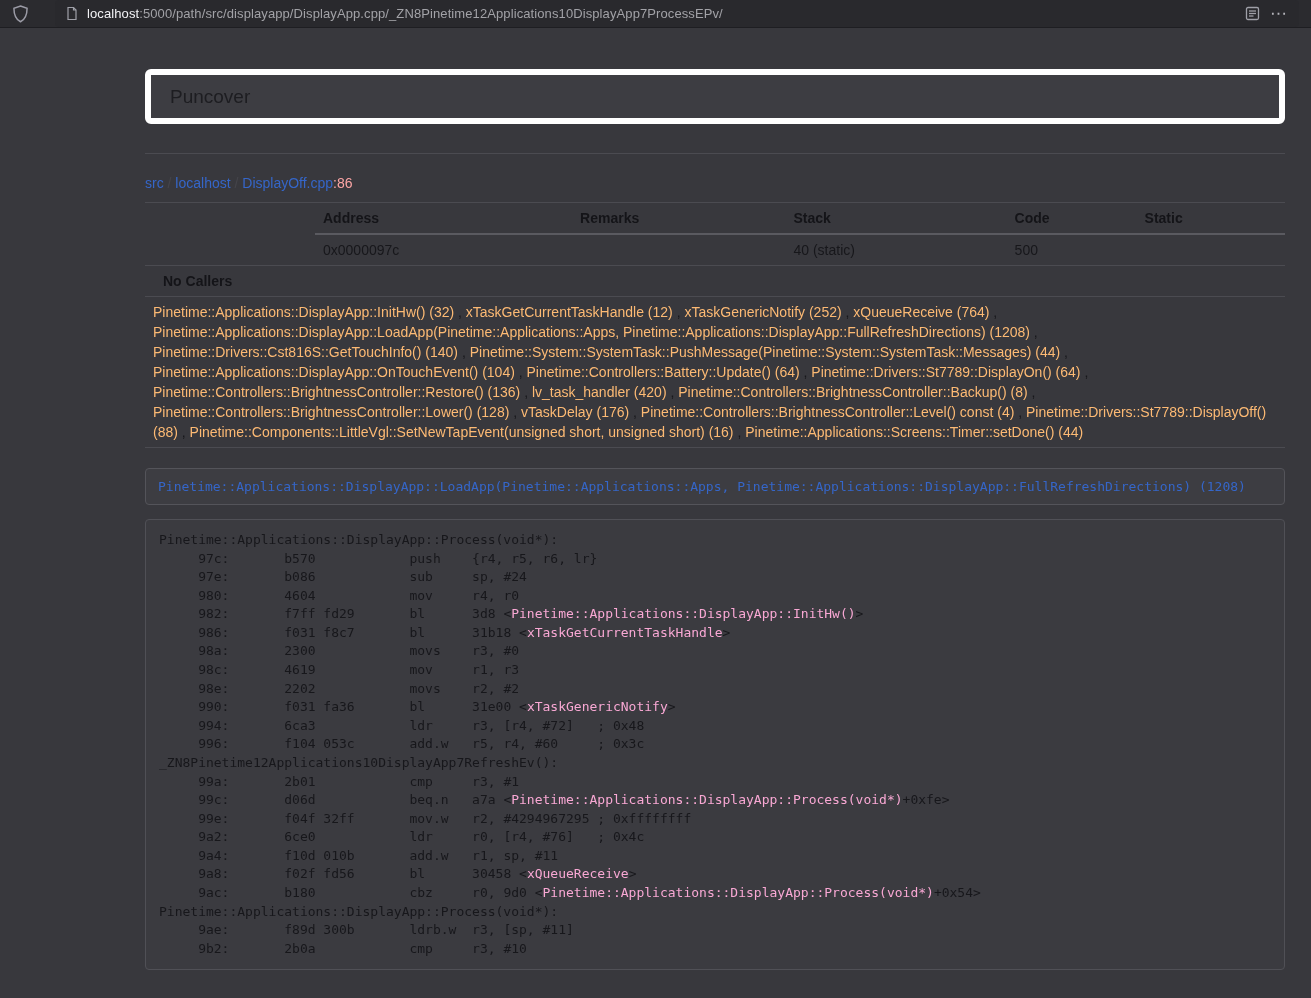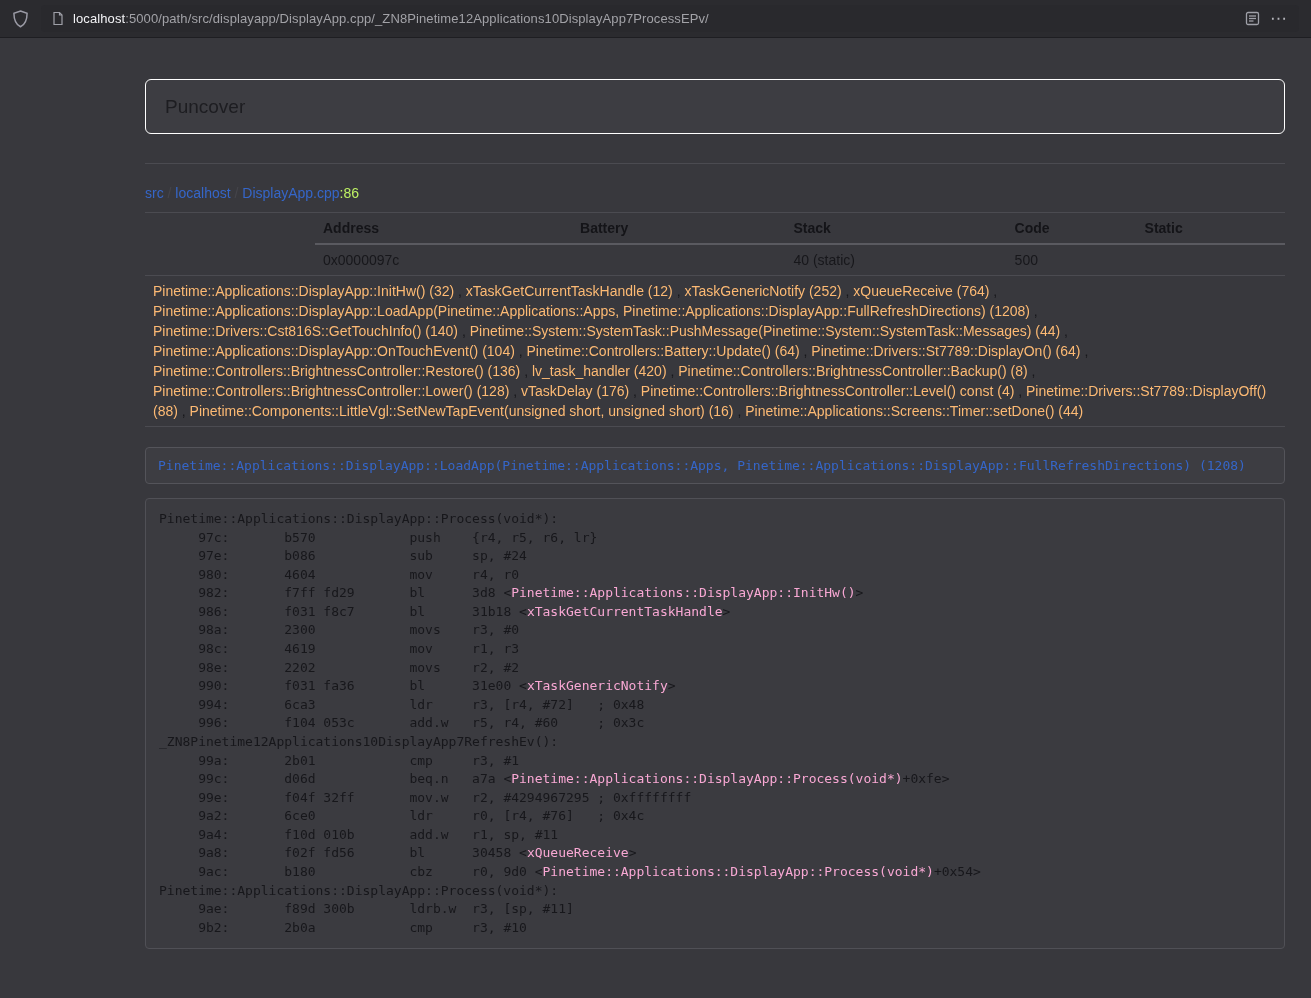--- a/index.html
+++ b/index.html
@@ -5,49 +5,49 @@
   * { box-sizing: border-box; margin: 0; padding: 0; }
   html, body {
     width: 1311px; height: 998px; overflow: hidden;
     background: #38383d;
     font-family: "Liberation Sans", sans-serif;
   }
   a { text-decoration: none; cursor: pointer; }
 
   
   .chrome {
-    height: 38px; background: #2b2b2f; border-bottom: 1px solid #1e1e22;
-    display: flex; align-items: center; padding: 0 12px; gap: 12px;
+    height: 28px; background: #2b2b2f; border-bottom: 1px solid #1e1e22;
+    display: flex; align-items: center; padding: 0 12px; gap: 26px;
   }
   .icon-btn { background: none; border: none; display: flex; align-items: center; cursor: pointer; }
   .urlbar {
     flex: 1; height: 27px; background: #29292d; border-radius: 4px;
     display: flex; align-items: center; gap: 8px; padding: 0 10px;
   }
   .urltext {
     flex: 1; font-size: 13px; white-space: nowrap; overflow: hidden;
     color: #a2a2a7; letter-spacing: 0.1px;
   }
   .urltext .host { color: #f3f3f6; }
   .dots { font-size: 17px; color: #b4b4ba; line-height: 1; padding: 0 2px; cursor: pointer; }
 
   
   .container { width: 1140px; margin-left: 145px; padding-top: 41px; }
 
   .jumbotron {
-    height: 55px; background: #3d3d42; border: 1px solid #ffffff; border-radius: 6px;
+    height: 55px; background: #3d3d42; border: 6px solid #ffffff; border-radius: 6px;
     display: flex; align-items: center; padding: 0 19px; margin-bottom: 29px;
   }
   .jumbotron .title { font-size: 19px; color: #1d1d21; }
 
   hr.divider { border: none; border-top: 1px solid #4b4b51; margin: 0; }
 
   .breadcrumb { margin: 21px 0 10px; font-size: 14px; color: #45454b; line-height: 17px; }
   .breadcrumb a { color: #3566c9; margin-top: 8px; }
-  .bc-suffix { color: #bef264; }
+  .bc-suffix { color: #fca5a5; }
 
   
   .ftable { border-top: 1px solid #4b4b51; font-size: 14px; color: #17171b; }
   .frow { display: flex; border-bottom: 1px solid #4b4b51; }
   .fth {
     flex: 0 0 152px; width: 152px; font-weight: bold; color: #141418;
     padding: 5px 8px 5px 18px; line-height: 20px; white-space: nowrap;
   }
   .ftd { flex: 1; padding: 5px 8px; line-height: 20px; min-width: 0; }
   .ftd.nowrap-pad0 { padding: 0; margin-left: 18px; }
@@ -111,57 +111,61 @@
 </div>
 
 <div class="container">
 
   <div class="jumbotron">
     <span class="title">Puncover</span>
   </div>
 
   <hr class="divider">
 
-  <div class="breadcrumb"><a>src</a><span> / </span><a>localhost</a><span> / </span><a>DisplayApp.cpp</a><span class="bc-suffix">:86</span></div>
+  <div class="breadcrumb"><a>src</a><span> / </span><a>localhost</a><span> / </span><a>DisplayOff.cpp</a><span class="bc-suffix">:86</span></div>
 
   <div class="ftable">
 
     <div class="frow">
       <div class="fth"></div>
       <div class="ftd nowrap-pad0">
         <table class="ntable">
           <colgroup>
               <col style="width:26.5%">
               <col style="width:22%">
               <col style="width:22.8%">
               <col style="width:13.4%">
               <col>
             </colgroup>
           <thead>
             <tr>
               <th>Address</th>
-              <th>Battery</th>
+              <th>Remarks</th>
               <th>Stack</th>
               <th>Code</th>
               <th>Static</th>
             </tr>
           </thead>
           <tbody>
             <tr>
               <td>0x0000097c</td>
               <td></td>
               <td>40 (static)</td>
               <td>500</td>
               <td></td>
             </tr>
           </tbody>
         </table>
       </div>
     </div>
 
+    <div class="frow">
+      <div class="fth">No Callers</div>
+      <div class="ftd"></div>
+    </div>
 
     <div class="frow">
       <div class="ftd callees"><a>Pinetime::Applications::DisplayApp::InitHw() (32)</a> , <a>xTaskGetCurrentTaskHandle (12)</a> , <a>xTaskGenericNotify (252)</a> , <a>xQueueReceive (764)</a> , <a>Pinetime::Applications::DisplayApp::LoadApp(Pinetime::Applications::Apps, Pinetime::Applications::DisplayApp::FullRefreshDirections) (1208)</a> , <a>Pinetime::Drivers::Cst816S::GetTouchInfo() (140)</a> , <a>Pinetime::System::SystemTask::PushMessage(Pinetime::System::SystemTask::Messages) (44)</a> , <a>Pinetime::Applications::DisplayApp::OnTouchEvent() (104)</a> , <a>Pinetime::Controllers::Battery::Update() (64)</a> , <a>Pinetime::Drivers::St7789::DisplayOn() (64)</a> , <a>Pinetime::Controllers::BrightnessController::Restore() (136)</a> , <a>lv_task_handler (420)</a> , <a>Pinetime::Controllers::BrightnessController::Backup() (8)</a> , <a>Pinetime::Controllers::BrightnessController::Lower() (128)</a> , <a>vTaskDelay (176)</a> , <a>Pinetime::Controllers::BrightnessController::Level() const (4)</a> , <a>Pinetime::Drivers::St7789::DisplayOff() (88)</a> , <a>Pinetime::Components::LittleVgl::SetNewTapEvent(unsigned short, unsigned short) (16)</a> , <a>Pinetime::Applications::Screens::Timer::setDone() (44)</a></div>
     </div>
   </div>
 
   <div class="loadapp-panel">
     <a>Pinetime::Applications::DisplayApp::LoadApp(Pinetime::Applications::Apps, Pinetime::Applications::DisplayApp::FullRefreshDirections) (1208)</a>
   </div>
 

